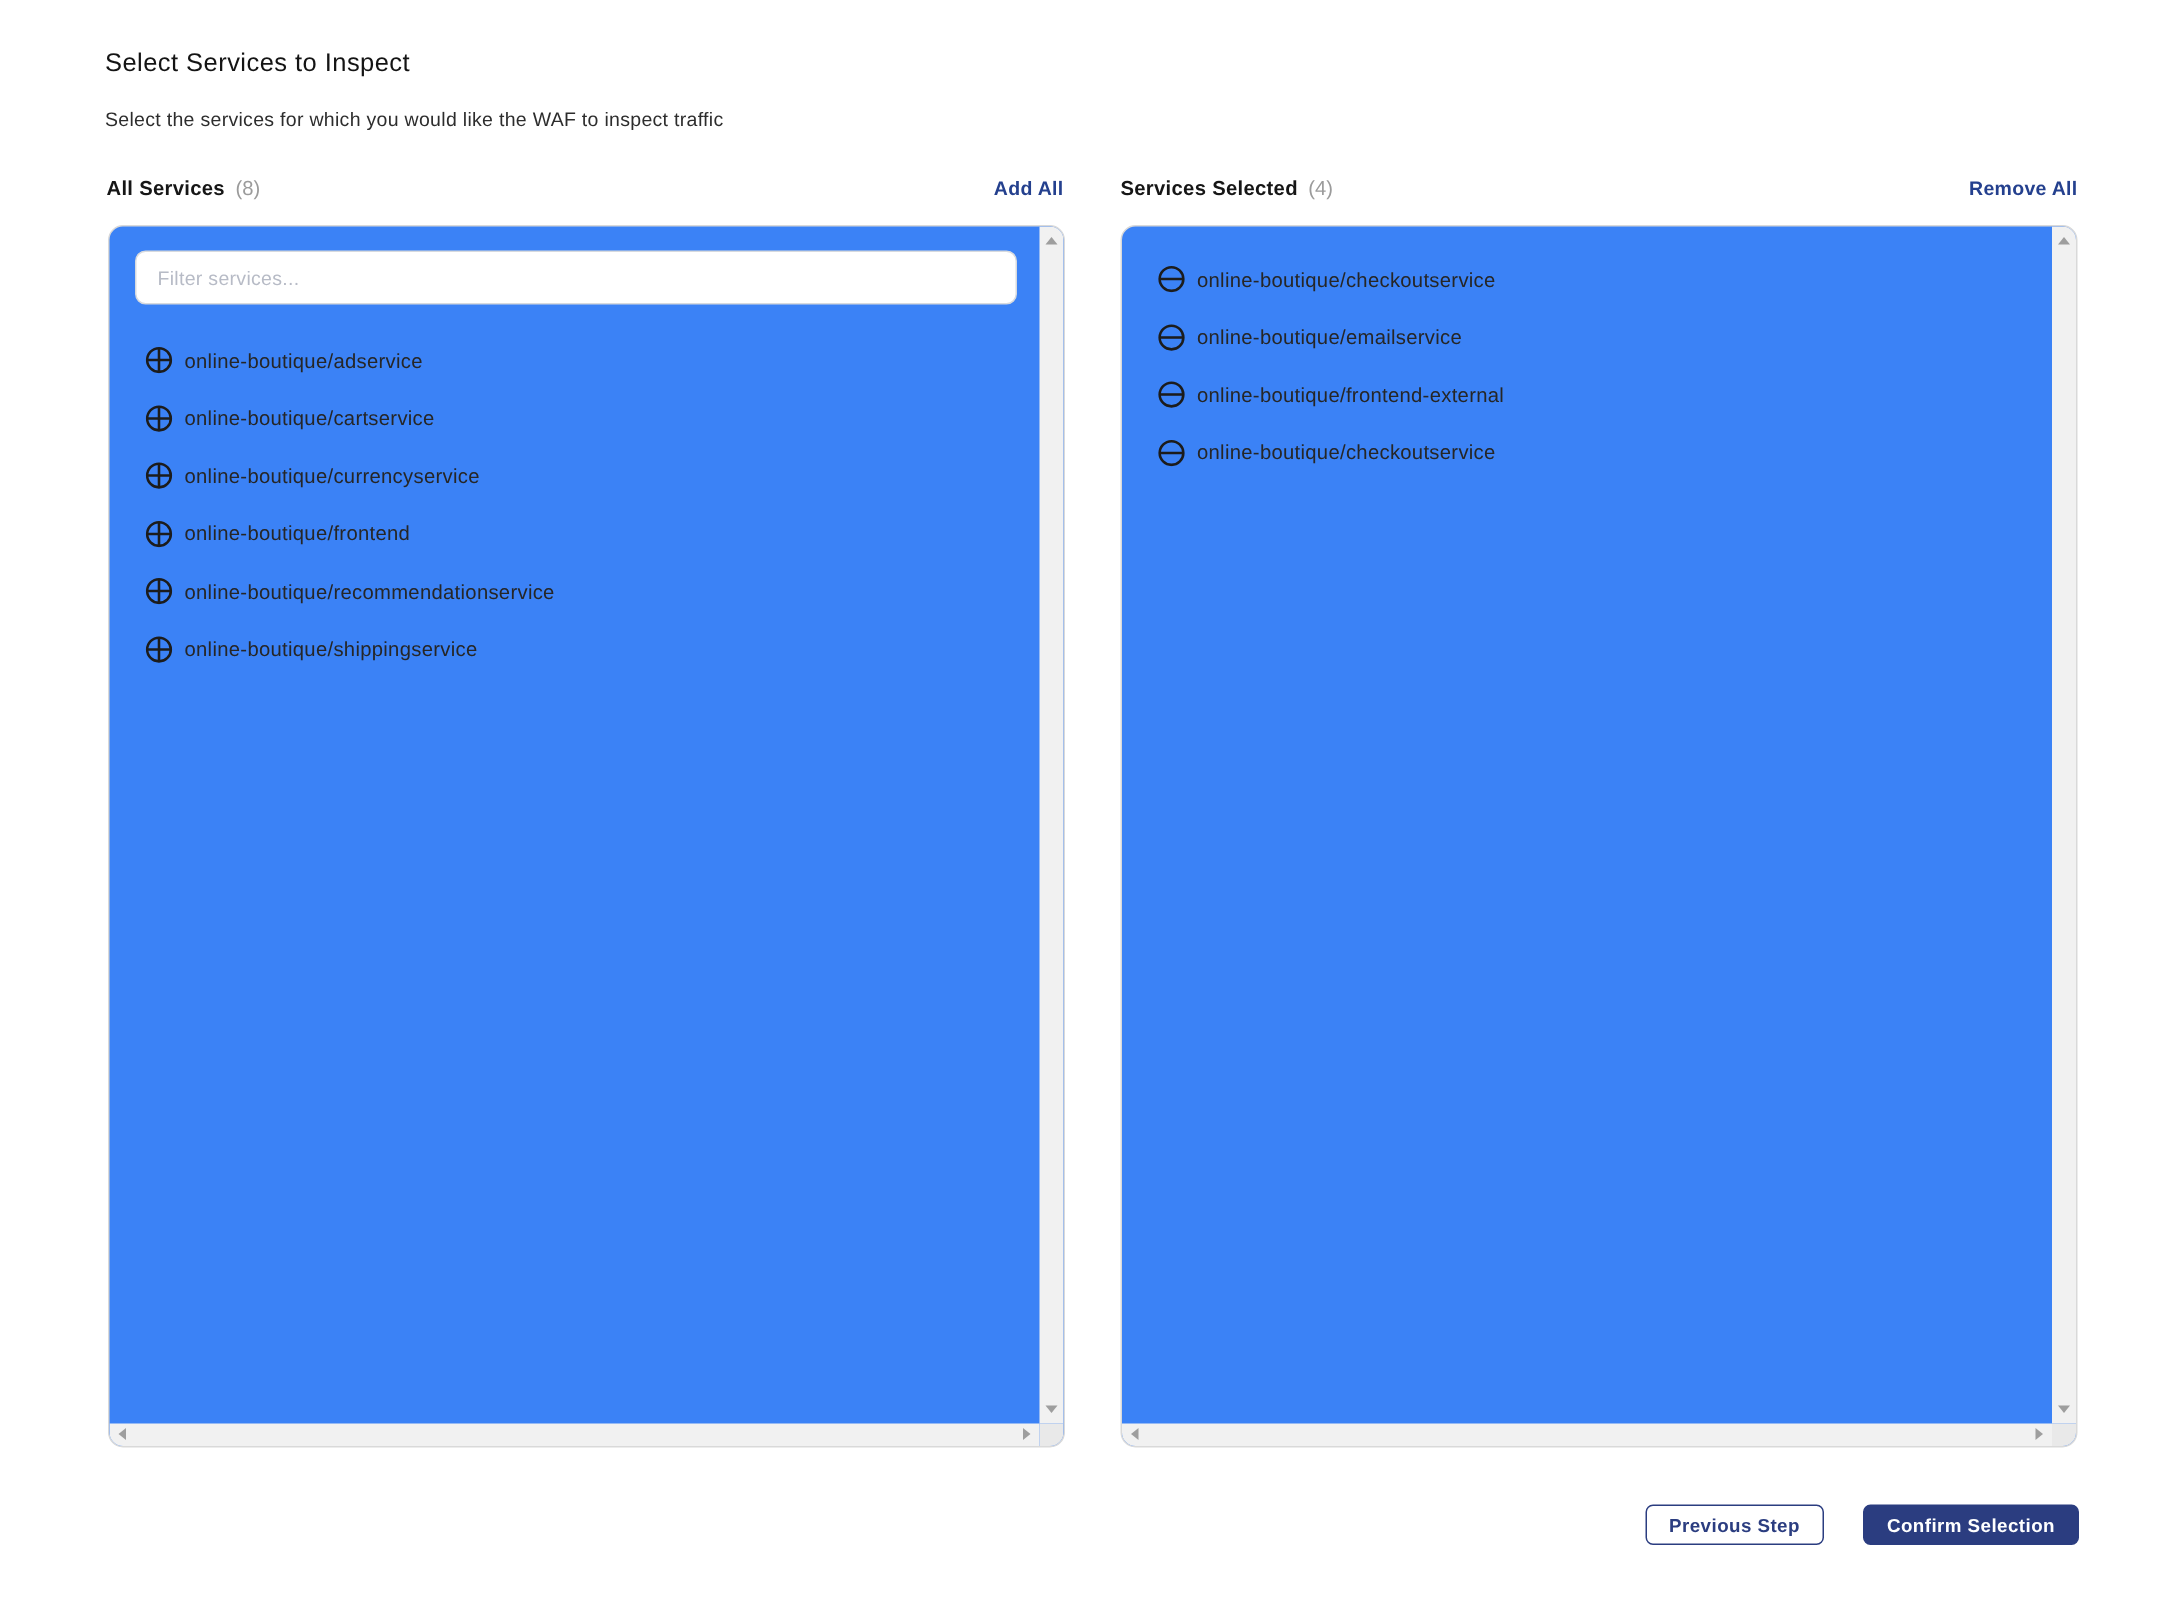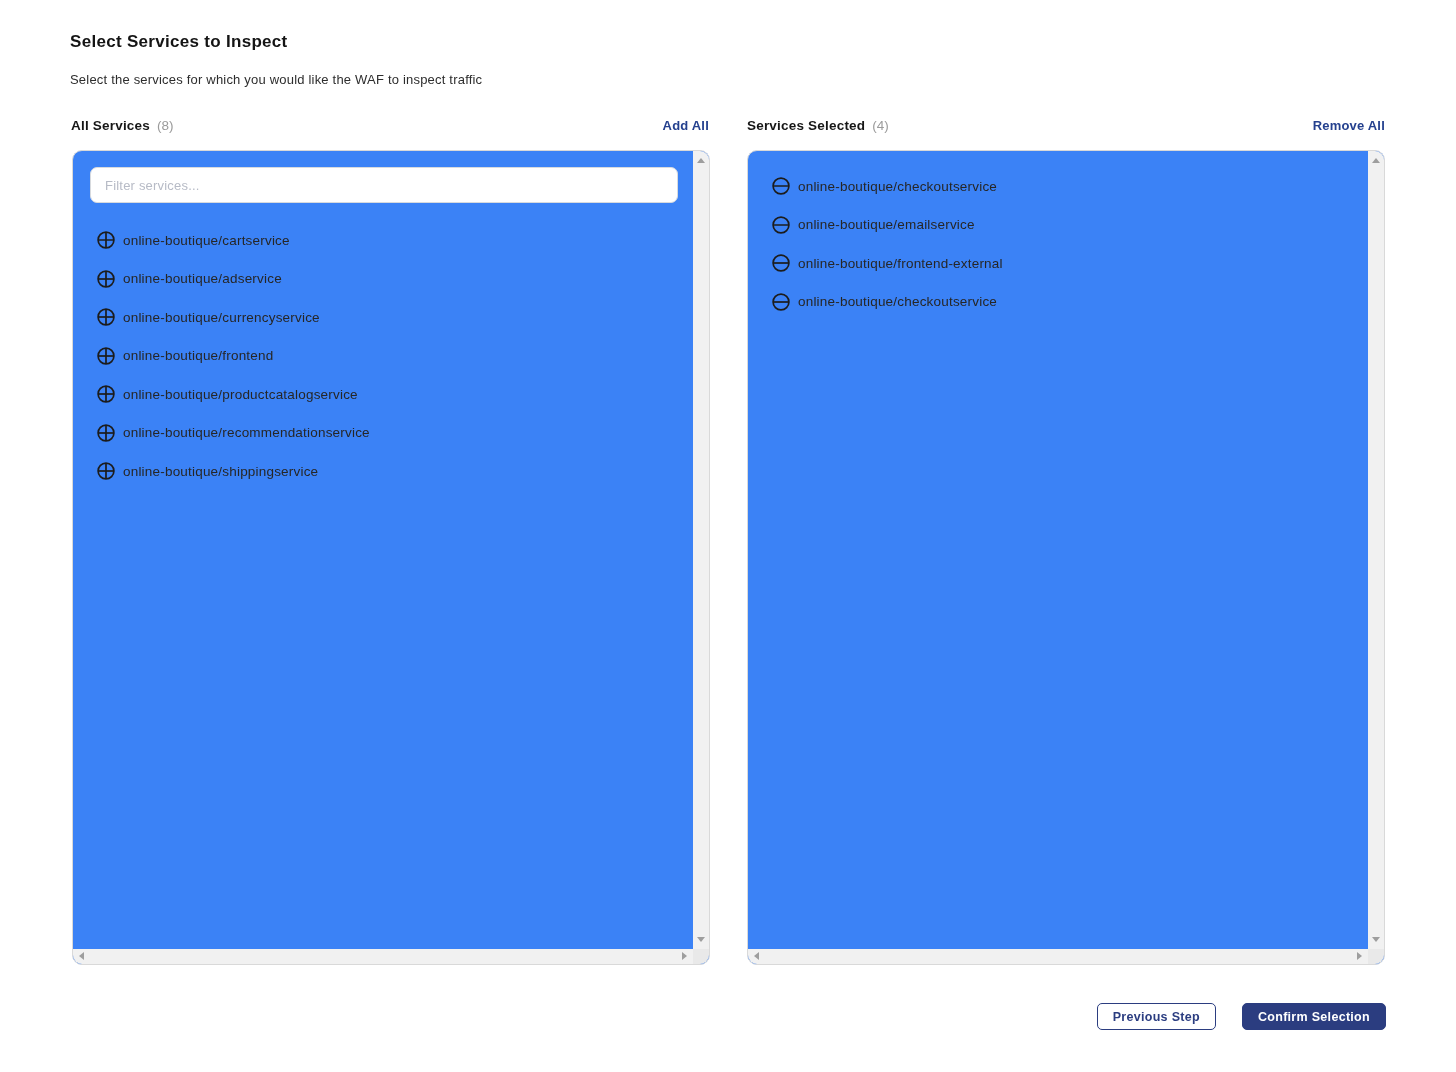--- a/index.html
+++ b/index.html
@@ -13,21 +13,21 @@
     width: 1456px;
     height: 1072px;
     background: #ffffff;
     overflow: hidden;
   }
   .page-title {
     position: absolute;
     left: 70px;
     top: 32px;
     font-size: 17px;
-    font-weight: 700;
+    font-weight: 400;
     color: #141414;
     letter-spacing: 0.3px;
   }
   .page-subtitle {
     position: absolute;
     left: 70px;
     top: 72px;
     font-size: 13px;
     color: #2d2d2d;
     letter-spacing: 0.2px;
@@ -232,66 +232,56 @@
     <div class="service-list">
 
         <div class="service-row">
           <span class="icon">
             <svg viewBox="0 0 18 18" width="18" height="18">
               <circle cx="9" cy="9" r="7.9" fill="none" stroke="currentColor" stroke-width="1.7"></circle>
               <line x1="9" y1="1.1" x2="9" y2="16.9" stroke="currentColor" stroke-width="1.7"></line>
               <line x1="1.1" y1="9" x2="16.9" y2="9" stroke="currentColor" stroke-width="1.7"></line>
             </svg>
           </span>
+          <span class="svc-label">online-boutique/adservice</span>
+        </div>
+
+        <div class="service-row">
+          <span class="icon">
+            <svg viewBox="0 0 18 18" width="18" height="18">
+              <circle cx="9" cy="9" r="7.9" fill="none" stroke="currentColor" stroke-width="1.7"></circle>
+              <line x1="9" y1="1.1" x2="9" y2="16.9" stroke="currentColor" stroke-width="1.7"></line>
+              <line x1="1.1" y1="9" x2="16.9" y2="9" stroke="currentColor" stroke-width="1.7"></line>
+            </svg>
+          </span>
           <span class="svc-label">online-boutique/cartservice</span>
         </div>
 
         <div class="service-row">
           <span class="icon">
             <svg viewBox="0 0 18 18" width="18" height="18">
               <circle cx="9" cy="9" r="7.9" fill="none" stroke="currentColor" stroke-width="1.7"></circle>
               <line x1="9" y1="1.1" x2="9" y2="16.9" stroke="currentColor" stroke-width="1.7"></line>
               <line x1="1.1" y1="9" x2="16.9" y2="9" stroke="currentColor" stroke-width="1.7"></line>
             </svg>
           </span>
-          <span class="svc-label">online-boutique/adservice</span>
-        </div>
-
-        <div class="service-row">
-          <span class="icon">
-            <svg viewBox="0 0 18 18" width="18" height="18">
-              <circle cx="9" cy="9" r="7.9" fill="none" stroke="currentColor" stroke-width="1.7"></circle>
-              <line x1="9" y1="1.1" x2="9" y2="16.9" stroke="currentColor" stroke-width="1.7"></line>
-              <line x1="1.1" y1="9" x2="16.9" y2="9" stroke="currentColor" stroke-width="1.7"></line>
-            </svg>
-          </span>
           <span class="svc-label">online-boutique/currencyservice</span>
         </div>
 
         <div class="service-row">
           <span class="icon">
             <svg viewBox="0 0 18 18" width="18" height="18">
               <circle cx="9" cy="9" r="7.9" fill="none" stroke="currentColor" stroke-width="1.7"></circle>
               <line x1="9" y1="1.1" x2="9" y2="16.9" stroke="currentColor" stroke-width="1.7"></line>
               <line x1="1.1" y1="9" x2="16.9" y2="9" stroke="currentColor" stroke-width="1.7"></line>
             </svg>
           </span>
           <span class="svc-label">online-boutique/frontend</span>
         </div>
 
-        <div class="service-row">
-          <span class="icon">
-            <svg viewBox="0 0 18 18" width="18" height="18">
-              <circle cx="9" cy="9" r="7.9" fill="none" stroke="currentColor" stroke-width="1.7"></circle>
-              <line x1="9" y1="1.1" x2="9" y2="16.9" stroke="currentColor" stroke-width="1.7"></line>
-              <line x1="1.1" y1="9" x2="16.9" y2="9" stroke="currentColor" stroke-width="1.7"></line>
-            </svg>
-          </span>
-          <span class="svc-label">online-boutique/productcatalogservice</span>
-        </div>
 
         <div class="service-row">
           <span class="icon">
             <svg viewBox="0 0 18 18" width="18" height="18">
               <circle cx="9" cy="9" r="7.9" fill="none" stroke="currentColor" stroke-width="1.7"></circle>
               <line x1="9" y1="1.1" x2="9" y2="16.9" stroke="currentColor" stroke-width="1.7"></line>
               <line x1="1.1" y1="9" x2="16.9" y2="9" stroke="currentColor" stroke-width="1.7"></line>
             </svg>
           </span>
           <span class="svc-label">online-boutique/recommendationservice</span>

